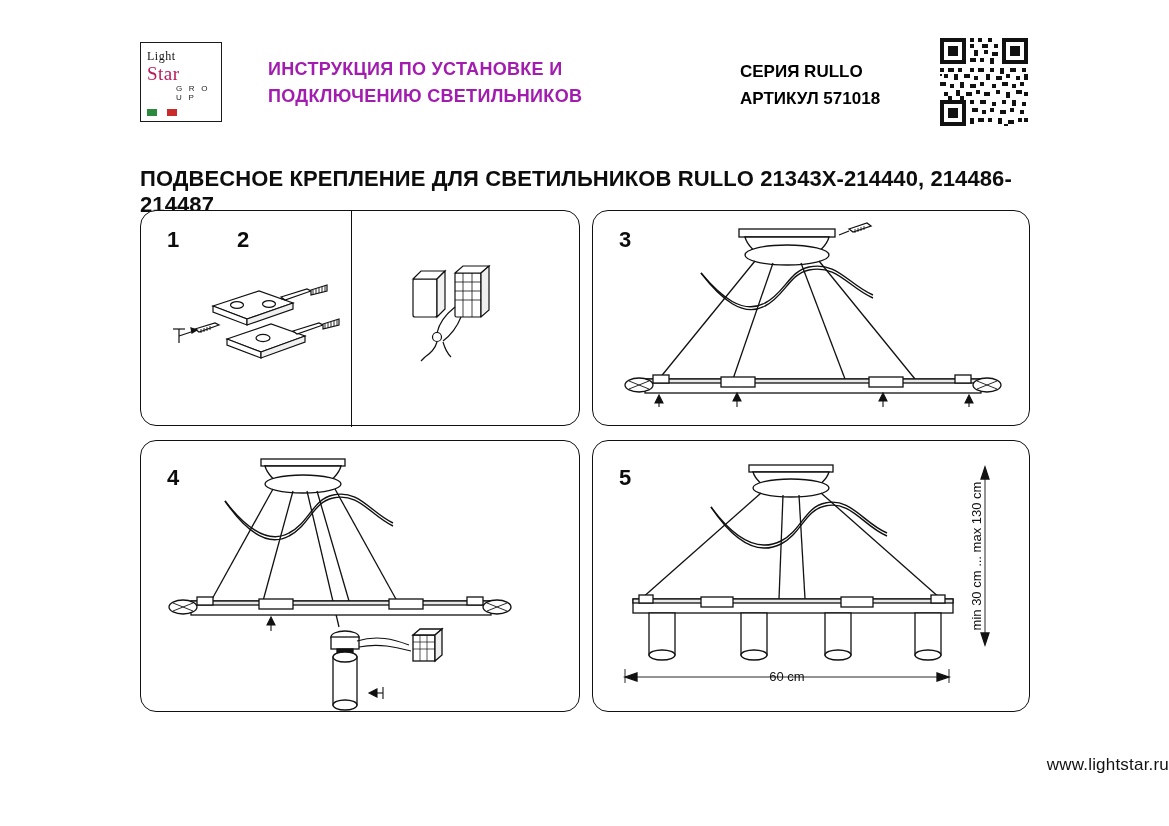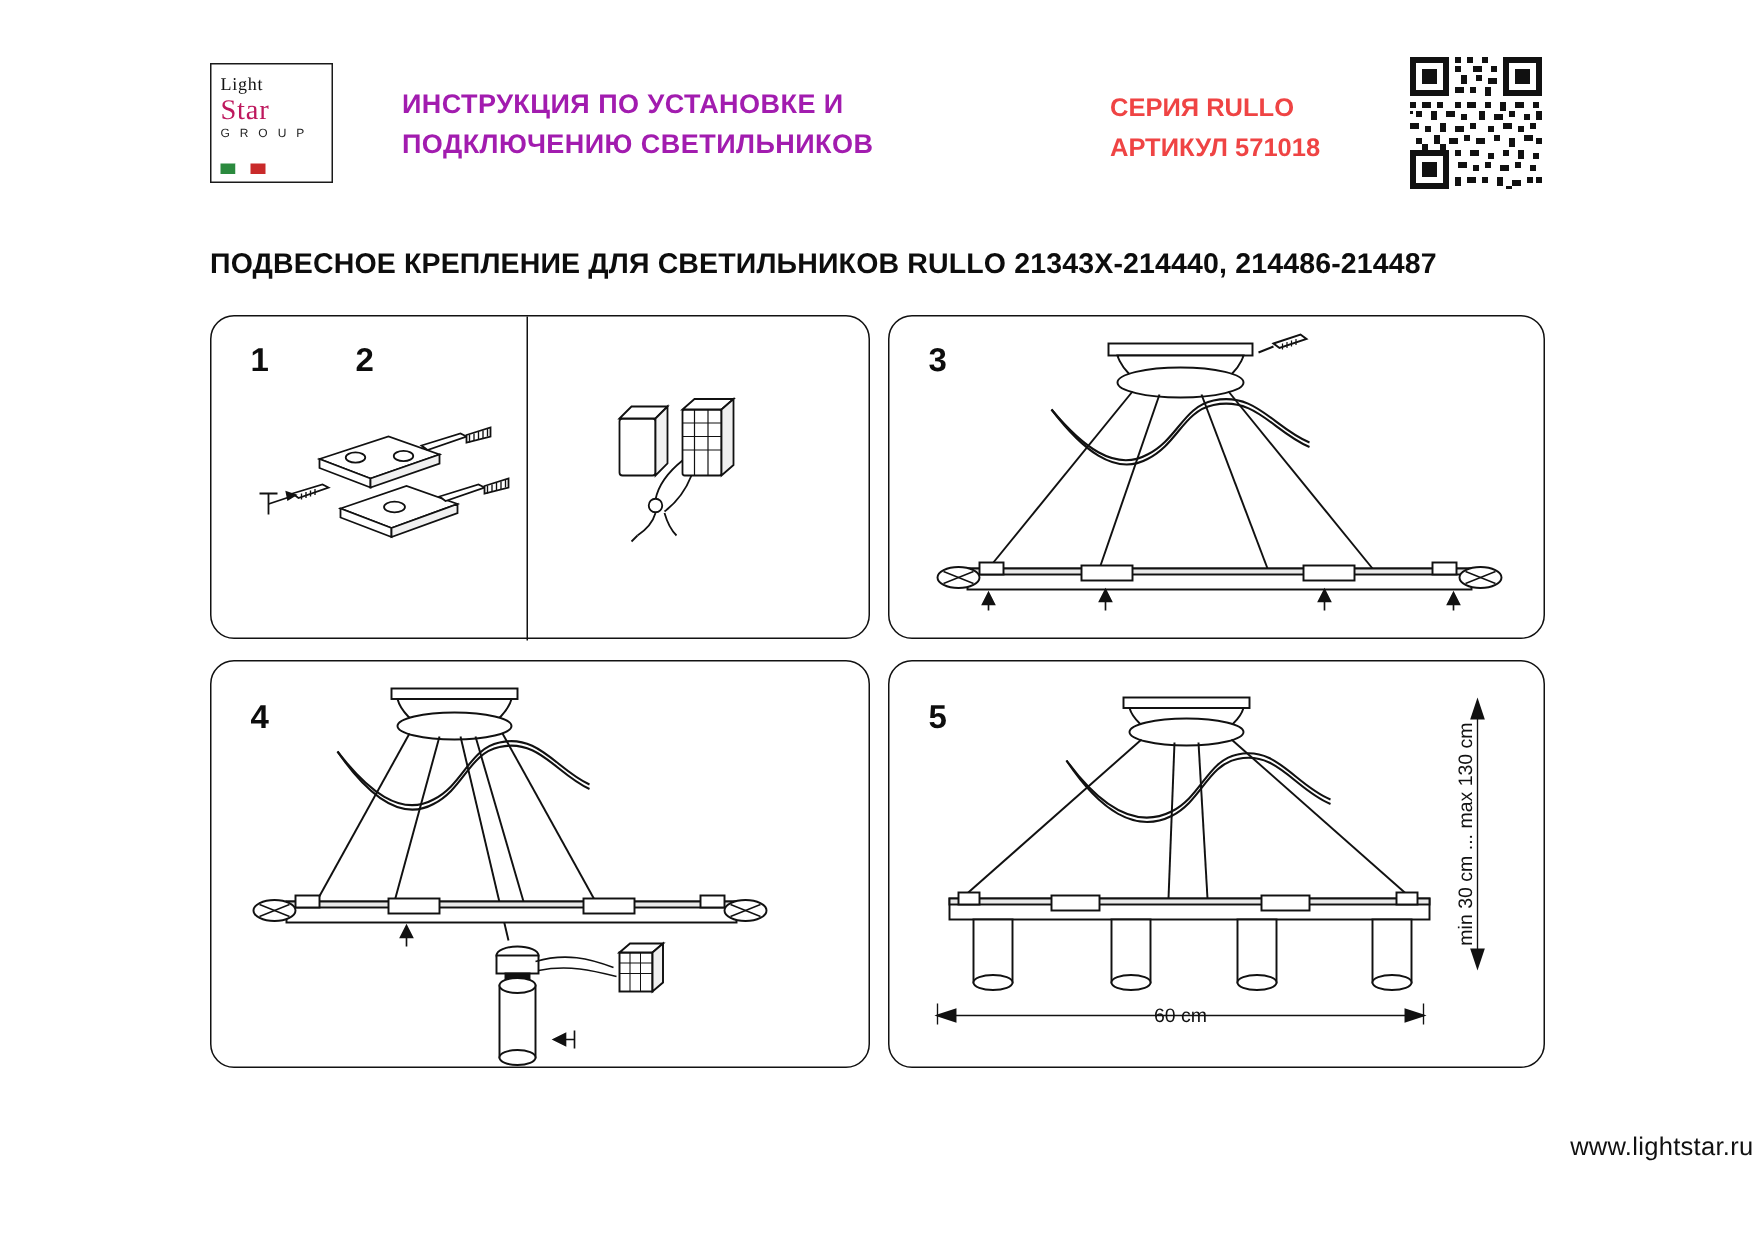--- a/index.html
+++ b/index.html
@@ -49,20 +49,21 @@
     line-height: 18px;
     letter-spacing: 0.5px;
     color: #be185d;
   }
   .logo-group {
     font-family: "Liberation Sans", sans-serif;
     font-size: 8px;
     letter-spacing: 2.2px;
     color: #222;
     margin-top: 1px;
+    margin-left: 29px;
   }
   .logo-flag {
     position: absolute;
     left: 6px; bottom: 5px;
     width: 30px; height: 7px;
     display: flex;
   }
   .logo-flag i { display: block; height: 100%; width: 33.33%; }
   .flag-g { background: #2b8a3e; }
   .flag-w { background: #ffffff; }
@@ -78,34 +79,34 @@
     letter-spacing: 0.3px;
     color: #a21caf;
   }
   .series-block {
     position: absolute;
     left: 600px; top: 22px;
     width: 200px;
     font-size: 17px;
     font-weight: bold;
     line-height: 27px;
-    color: #ef4444;
+    color: #000000;
   }
   .qr {
     position: absolute;
     right: 0; top: 0;
     width: 92px; height: 92px;
   }
 
   
   .subtitle {
     position: absolute;
     left: 140px; top: 166px;
     width: 900px;
-    font-size: 19px;
+    font-size: 22px;
     font-weight: bold;
     letter-spacing: 0.1px;
     color: #0d0d0d;
   }
 
   
   .panel {
     position: absolute;
     border: 1px solid #111;
     border-radius: 16px;

